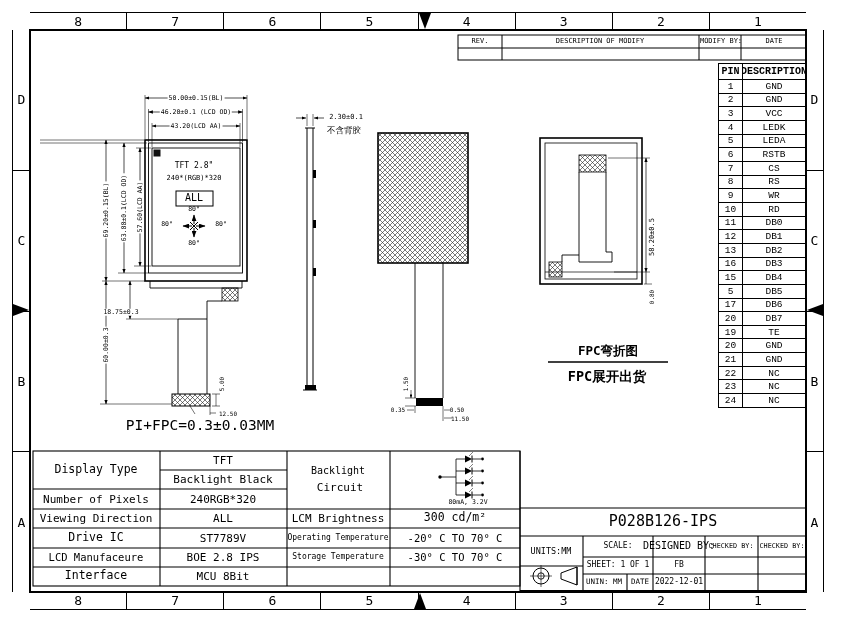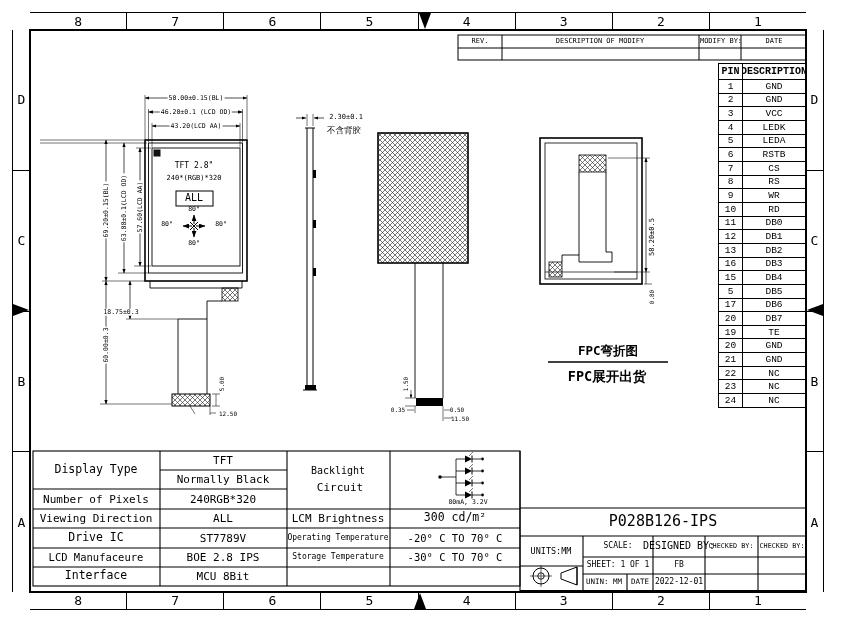--- a/index.html
+++ b/index.html
@@ -355,37 +355,38 @@
   <div class="c" style="left:194px;top:178px;font-size:7px">240*(RGB)*320</div>
   <div class="c" style="left:194px;top:198px;font-size:10px">ALL</div>
   <div class="c" style="left:194px;top:209px;font-size:6.5px">80°</div>
   <div class="c" style="left:194px;top:243px;font-size:6.5px">80°</div>
   <div class="c" style="left:167px;top:224px;font-size:6.5px">80°</div>
   <div class="c" style="left:221px;top:224px;font-size:6.5px">80°</div>
   <div class="c bg" style="left:121px;top:312px;font-size:6.5px">18.75±0.3</div>
   <div class="crot bg" style="left:106px;top:345px;font-size:6.5px">60.00±0.3</div>
   <div class="crot bg" style="left:222px;top:384px;font-size:6px">5.00</div>
   <div class="c" style="left:228px;top:414px;font-size:6px">12.50</div>
+  <div class="c" style="left:200px;top:425px;font-size:14.5px">PI+FPC=0.3±0.03MM</div>
 
   <div class="c" style="left:346px;top:117px;font-size:7px">2.30±0.1</div>
   <div class="c" style="left:344px;top:130px;font-size:8.5px">不含背胶</div>
 
   <div class="crot bg" style="left:406px;top:384px;font-size:6px">1.50</div>
   <div class="c" style="left:398px;top:410px;font-size:6px">0.35</div>
   <div class="c" style="left:457px;top:410px;font-size:6px">0.50</div>
   <div class="c" style="left:460px;top:419px;font-size:6px">11.50</div>
 
   <div class="crot bg" style="left:652px;top:237px;font-size:7px">58.20±0.5</div>
   <div class="crot bg" style="left:652px;top:297px;font-size:6px">0.80</div>
   <div class="c b" style="left:608px;top:351px;font-size:12.5px">FPC弯折图</div>
   <div class="c b" style="left:607px;top:377px;font-size:13.5px">FPC展开出货</div>
 
   <div class="c" style="left:96px;top:470px;font-size:11.5px">Display Type</div>
   <div class="c" style="left:223px;top:460px;font-size:11px">TFT</div>
-  <div class="c" style="left:223px;top:479px;font-size:11px">Normally Black</div>
+  <div class="c" style="left:223px;top:479px;font-size:11px">Backlight Black</div>
   <div class="c" style="left:96px;top:499px;font-size:11px">Number of Pixels</div>
   <div class="c" style="left:223px;top:499px;font-size:11px">240RGB*320</div>
   <div class="c" style="left:96px;top:518px;font-size:11px">Viewing Direction</div>
   <div class="c" style="left:223px;top:518px;font-size:11px">ALL</div>
   <div class="c" style="left:96px;top:538px;font-size:11.5px">Drive IC</div>
   <div class="c" style="left:223px;top:538px;font-size:11px">ST7789V</div>
   <div class="c" style="left:96px;top:557px;font-size:10.5px">LCD Manufaceure</div>
   <div class="c" style="left:223px;top:557px;font-size:11px">BOE 2.8 IPS</div>
   <div class="c" style="left:96px;top:576px;font-size:11.5px">Interface</div>
   <div class="c" style="left:223px;top:576px;font-size:11px">MCU 8Bit</div>

